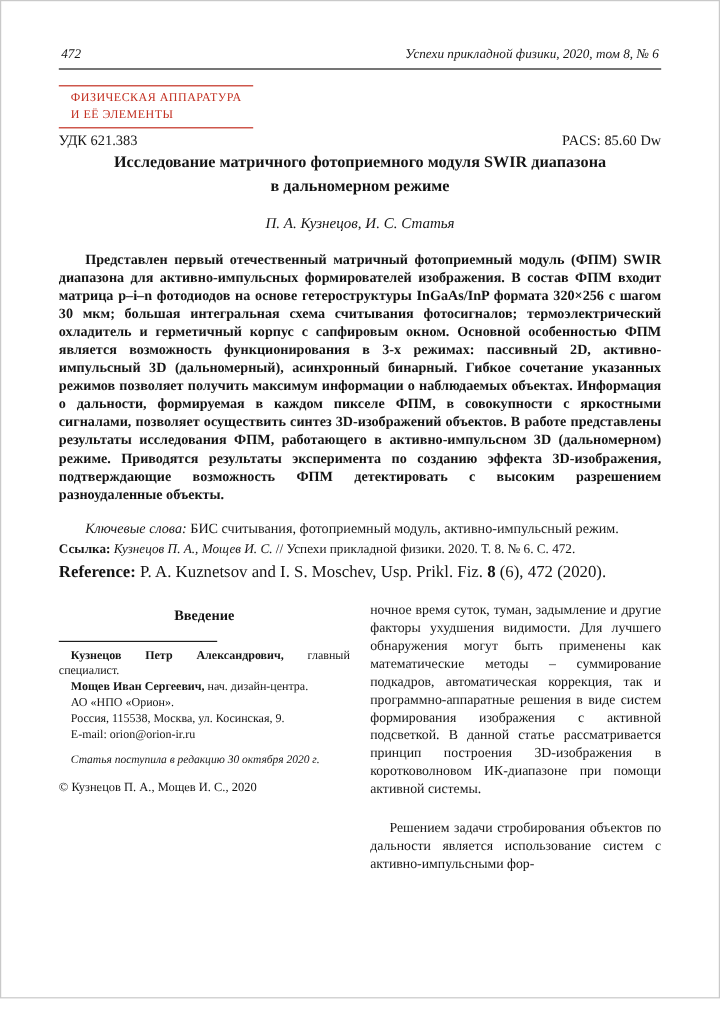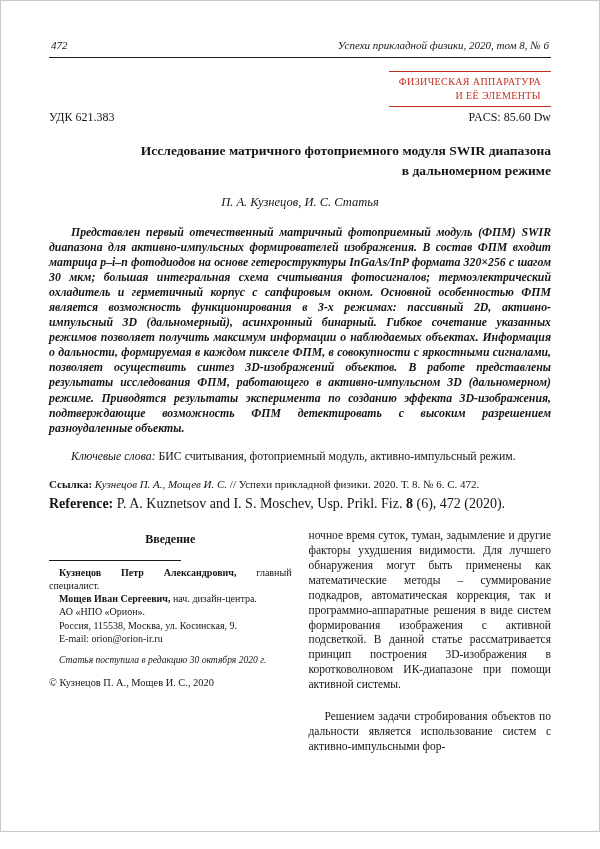--- a/index.html
+++ b/index.html
@@ -17,63 +17,63 @@
     overflow: hidden;
   }
   
   .running-head {
     display: flex; justify-content: space-between; align-items: flex-end;
     font-style: italic; font-size: 11px;
     padding: 0 2px 6px 2px;
     border-bottom: 1.4px solid #1c1c1c;
   }
   
-  .rubric-wrap { text-align: right; margin-top: 13px; }
+  .rubric-wrap { text-align: left; margin-top: 13px; }
   .rubric {
     display: inline-block;
     color: #c22f21;
     border-top: 1.2px solid #c22f21;
     border-bottom: 1.2px solid #c22f21;
     font-size: 10px; letter-spacing: 0.4px; line-height: 1.4;
     padding: 3px 10px;
   }
   
   .codes {
     display: flex; justify-content: space-between;
     font-size: 12px; margin-top: 3px;
   }
   
   .title {
-    margin-top: 16px;
-    text-align: right;
+    margin-top: 0;
+    text-align: center;
     font-size: 13.5px; font-weight: bold;
     line-height: 1.5;
     white-space: pre-line;
   }
   .authors {
     margin-top: 13px;
     text-align: center;
     font-style: italic; font-size: 12.5px;
   }
   
   .abstract {
     margin-top: 15px;
-    font-size: 11.8px; font-weight: bold; font-style: italic;
+    font-size: 11.8px; font-weight: bold; 
     text-align: justify; text-indent: 22px;
     line-height: 1.28;
     hyphens: auto; -webkit-hyphens: auto;
   }
   
   .keywords {
     margin-top: 13px;
     font-size: 11.8px; text-align: justify; text-indent: 22px; line-height: 1.3;
   }
   .kw-label { font-style: italic; }
   
-  .citation { margin-top: 13px; font-size: 11px; line-height: 1.35; text-align: justify; }
+  .citation { margin-top: 3px; font-size: 11px; line-height: 1.35; text-align: justify; }
   .citation .ital { font-style: italic; }
   .reference { margin-top: 3px; font-size: 14px; line-height: 1.35; }
   
   .columns {
     margin-top: 14px;
     display: flex; gap: 17px;
   }
   .col { flex: 1 1 0; min-width: 0; }
   .sec-heading {
     text-align: center; font-size: 12px; font-weight: bold;

